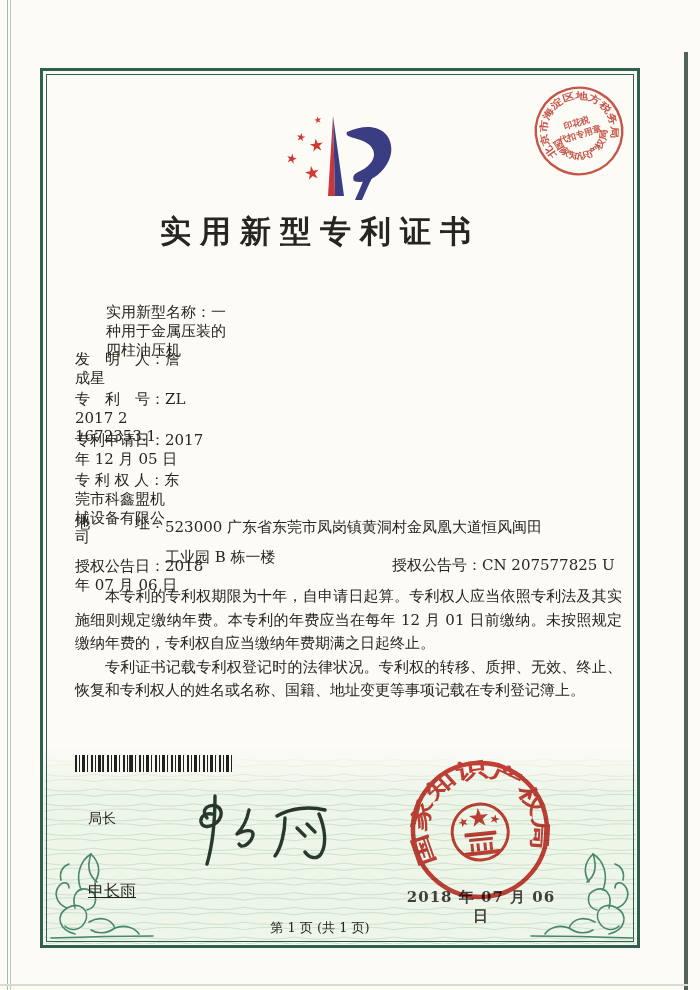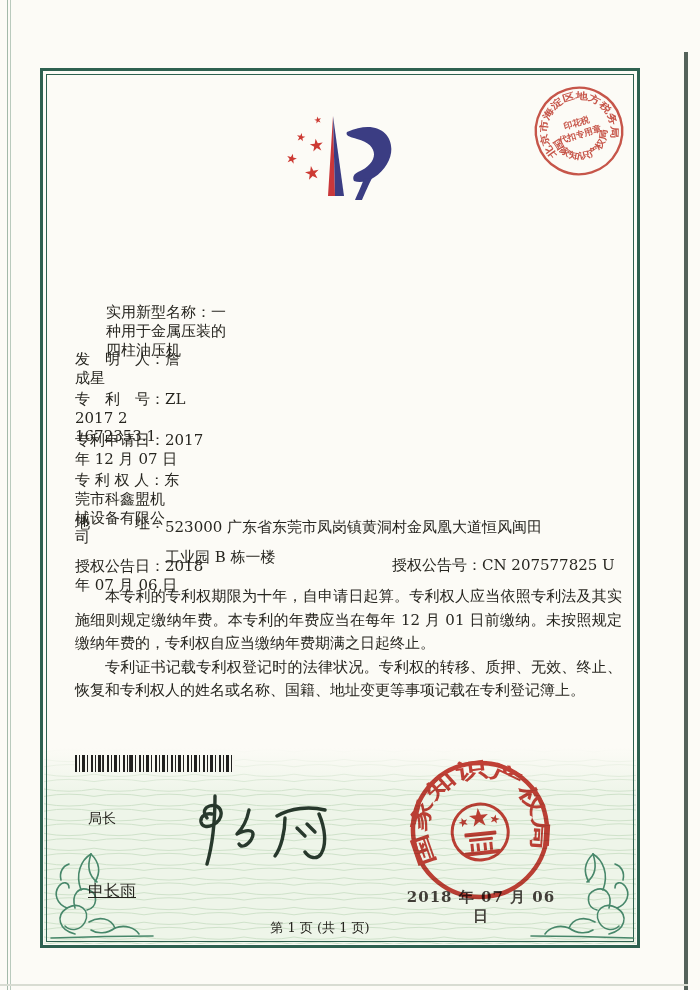--- a/index.html
+++ b/index.html
@@ -154,33 +154,34 @@
     <text font-size="10" fill="#c5483c" font-weight="bold">
       <textPath href="#taxTop" textLength="146" lengthAdjust="spacingAndGlyphs">北京市海淀区地方税务局</textPath>
     </text>
     <text font-size="9.5" fill="#c5483c" font-weight="bold">
       <textPath href="#taxBot" textLength="84" lengthAdjust="spacingAndGlyphs">国家知识产权局</textPath>
     </text>
     <text x="50" y="44" text-anchor="middle" font-size="9.5" fill="#c5483c" font-weight="bold">印花税</text>
     <text x="50" y="57" text-anchor="middle" font-size="9.5" fill="#c5483c" font-weight="bold">代扣专用章</text>
   </svg>
 
+  <div class="title">实用新型专利证书</div>
 
   <div class="fields">
     <div class="row" style="top:303px;margin-left:31px;">
       <span class="lab">实用新型名称：</span><span class="val">一种用于金属压装的四柱油压机</span>
     </div>
     <div class="row" style="top:350px;">
       <span class="lab">发　明　人：</span><span class="val">詹成星</span>
     </div>
     <div class="row" style="top:390px;">
       <span class="lab">专　利　号：</span><span class="val">ZL 2017 2 1672353.1</span>
     </div>
     <div class="row" style="top:431px;">
-      <span class="lab">专利申请日：</span><span class="val">2017 年 12 月 07 日</span>
+      <span class="lab">专利申请日：</span><span class="val">2017 年 12 月 05 日</span>
     </div>
     <div class="row" style="top:471px;">
       <span class="lab">专 利 权 人：</span><span class="val">东莞市科鑫盟机械设备有限公司</span>
     </div>
     <div class="row" style="top:512px;">
       <span class="lab" style="vertical-align:top;line-height:23px;">地　　　址：</span><span class="val addr-val">523000 广东省东莞市凤岗镇黄洞村金凤凰大道恒风闽田工业园 B 栋一楼</span>
     </div>
     <div class="row" style="top:557px;">
       <span class="lab">授权公告日：</span><span class="val">2018 年 07 月 06 日</span>
     </div>

